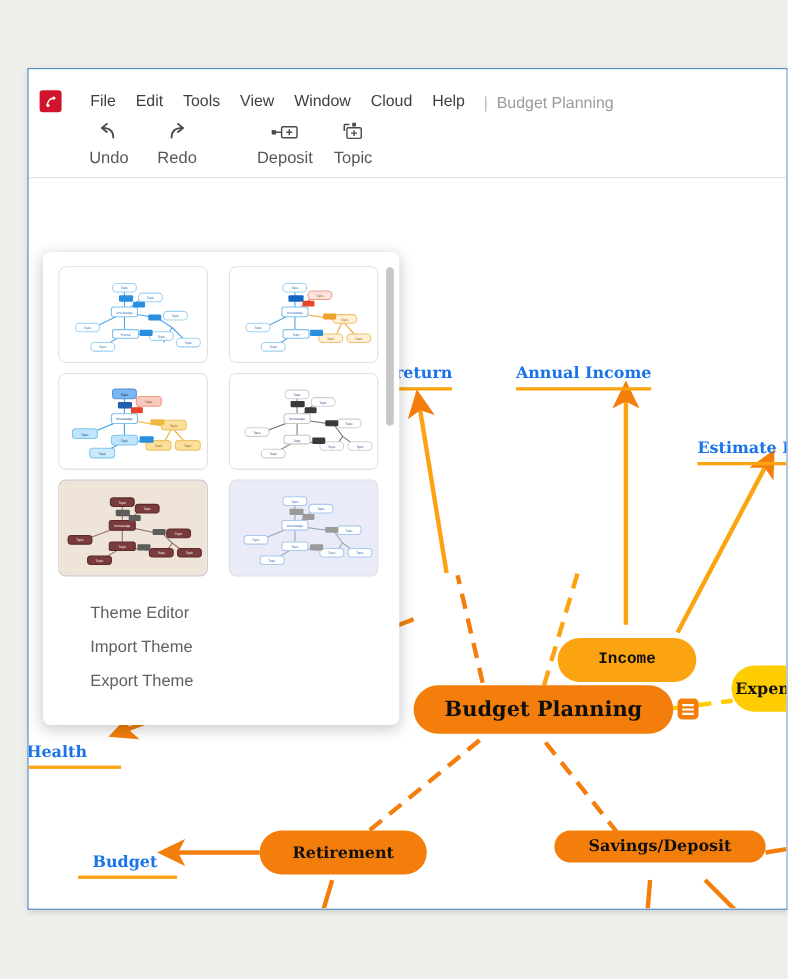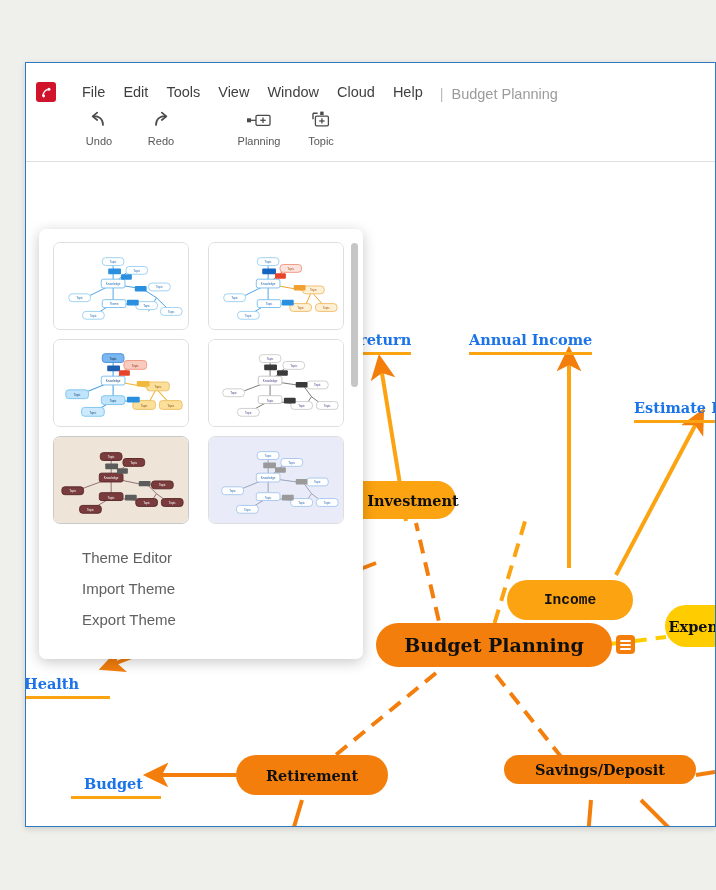--- a/index.html
+++ b/index.html
@@ -61,21 +61,21 @@
     width:62px;
     display:flex;flex-direction:column;align-items:center;
     cursor:default;
   }
   .tool-btn.gap{margin-left:36px;}
   .tool-ico{
     height:28px;display:flex;align-items:center;justify-content:center;
     color:#4a4a4a;
   }
   .tool-lbl{
-    font-size:11px;color:#575757;margin-top:1px;white-space:nowrap;
+    font-size:15px;color:#575757;margin-top:1px;white-space:nowrap;
   }
 
   
   #canvas{
     position:absolute;
     left:0; top:100px;
     width:689px;height:663px;
     background:#ffffff;
     overflow:hidden;
   }
@@ -234,21 +234,21 @@
     <div class="tool-btn gap">
       <span class="tool-ico">
         <svg width="30" height="18" viewBox="0 0 30 18">
           <rect x="3" y="7.3" width="4" height="4" fill="#4a4a4a"></rect>
           <line x1="7" y1="9.3" x2="12" y2="9.3" stroke="#4a4a4a" stroke-width="1.3"></line>
           <rect x="12" y="4.3" width="14" height="10" rx="1.2" fill="none" stroke="#4a4a4a" stroke-width="1.3"></rect>
           <line x1="19" y1="6.6" x2="19" y2="12" stroke="#4a4a4a" stroke-width="1.3"></line>
           <line x1="16.3" y1="9.3" x2="21.7" y2="9.3" stroke="#4a4a4a" stroke-width="1.3"></line>
         </svg>
       </span>
-      <span class="tool-lbl">Planning</span>
+      <span class="tool-lbl">Deposit</span>
     </div>
 
     <div class="tool-btn">
       <span class="tool-ico">
         <svg width="26" height="20" viewBox="0 0 26 20">
           <path d="M5 3.2 L9.6 3.2 M5 3.2 L5 9.2" stroke="#4a4a4a" stroke-width="1.4" fill="none"></path>
           <rect x="12.2" y="1.6" width="3.4" height="3.4" fill="#4a4a4a"></rect>
           <rect x="7.4" y="6.2" width="13" height="9.6" rx="1.2" fill="none" stroke="#4a4a4a" stroke-width="1.3"></rect>
           <line x1="13.9" y1="8.3" x2="13.9" y2="13.6" stroke="#4a4a4a" stroke-width="1.3"></line>
           <line x1="11.2" y1="11" x2="16.6" y2="11" stroke="#4a4a4a" stroke-width="1.3"></line>
@@ -297,21 +297,20 @@
     </svg>
 
     <div class="node central" style="left:350px;top:460px;width:236px;height:44px;">Budget Planning</div>
 
     <div id="collapse-handle" style="left:590px;top:472px;">
       <i></i>
         <i></i>
         <i></i>
     </div>
 
-    <div class="node branch" style="left:298px;top:318px;width:132px;height:38px;padding-left:46px;">Investment</div>
 
     <div class="node branch" style="left:481px;top:417px;width:126px;height:40px;font-family:Liberation Mono, monospace;">Income</div>
 
     <div class="node branch gold" style="left:639px;top:442px;width:110px;height:42px;padding-right:36px;">Expense</div>
 
     <div class="node branch deep" style="left:210px;top:592px;width:152px;height:40px;">Retirement</div>
 
     <div class="node branch deep" style="left:478px;top:592px;width:192px;height:29px;">Savings/Deposit</div>
 
     <div class="leaf" style="left:333px;top:168px;">

